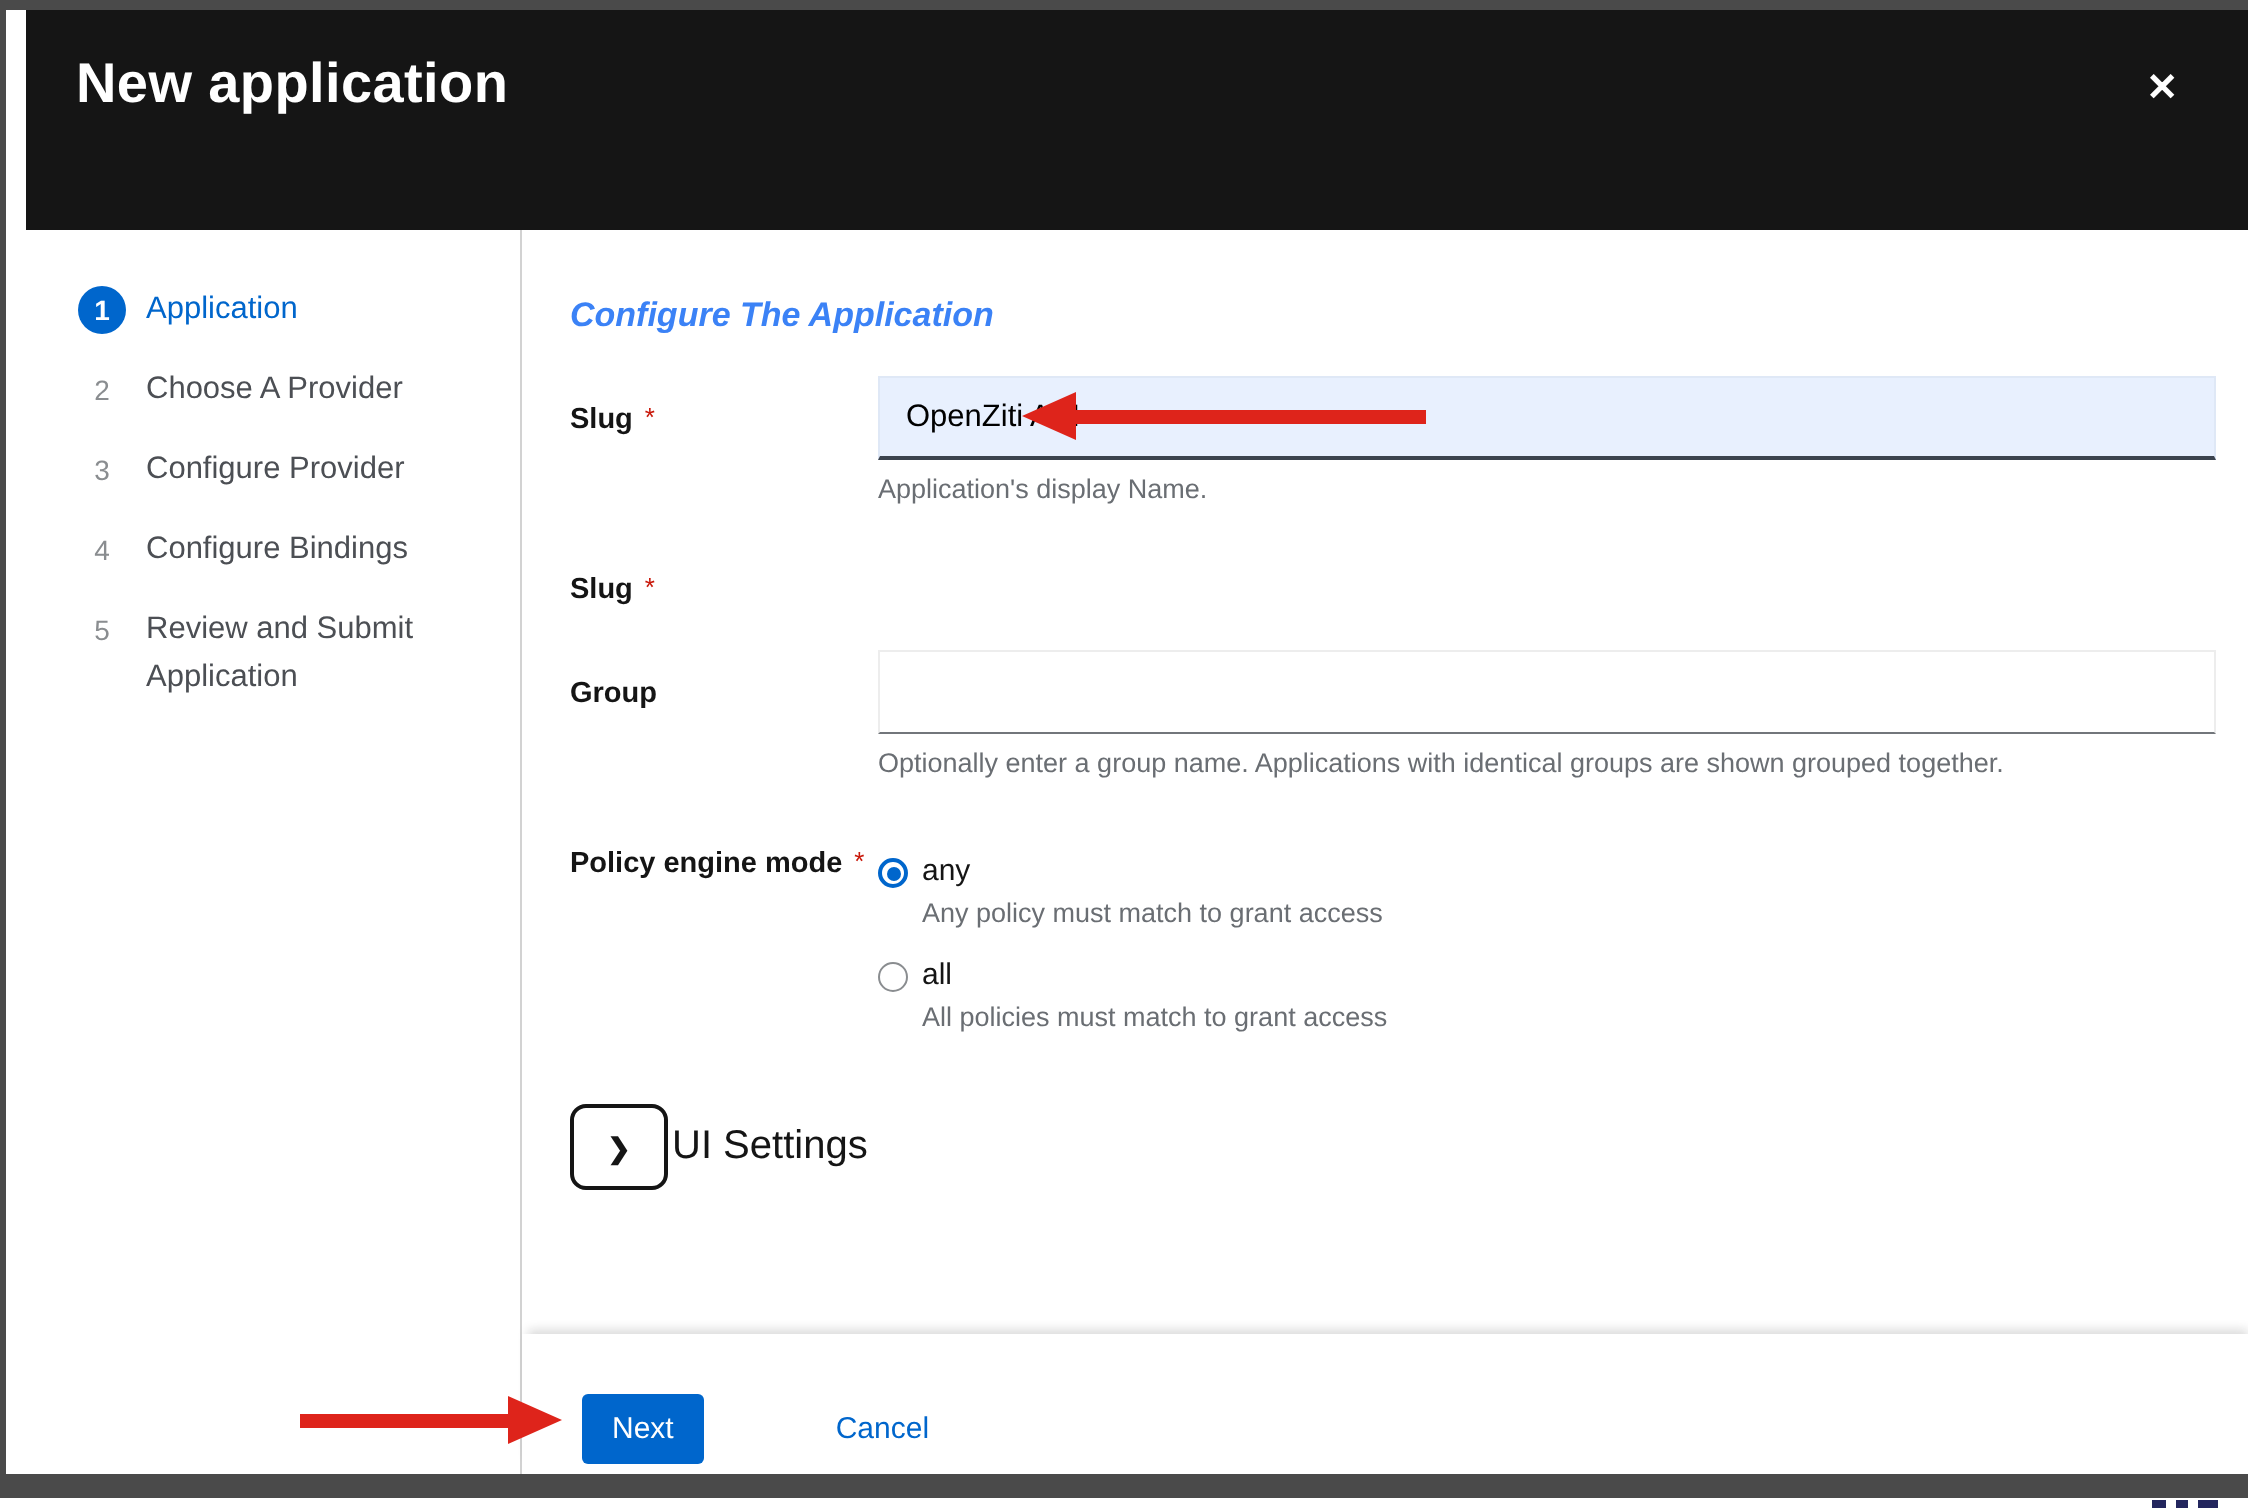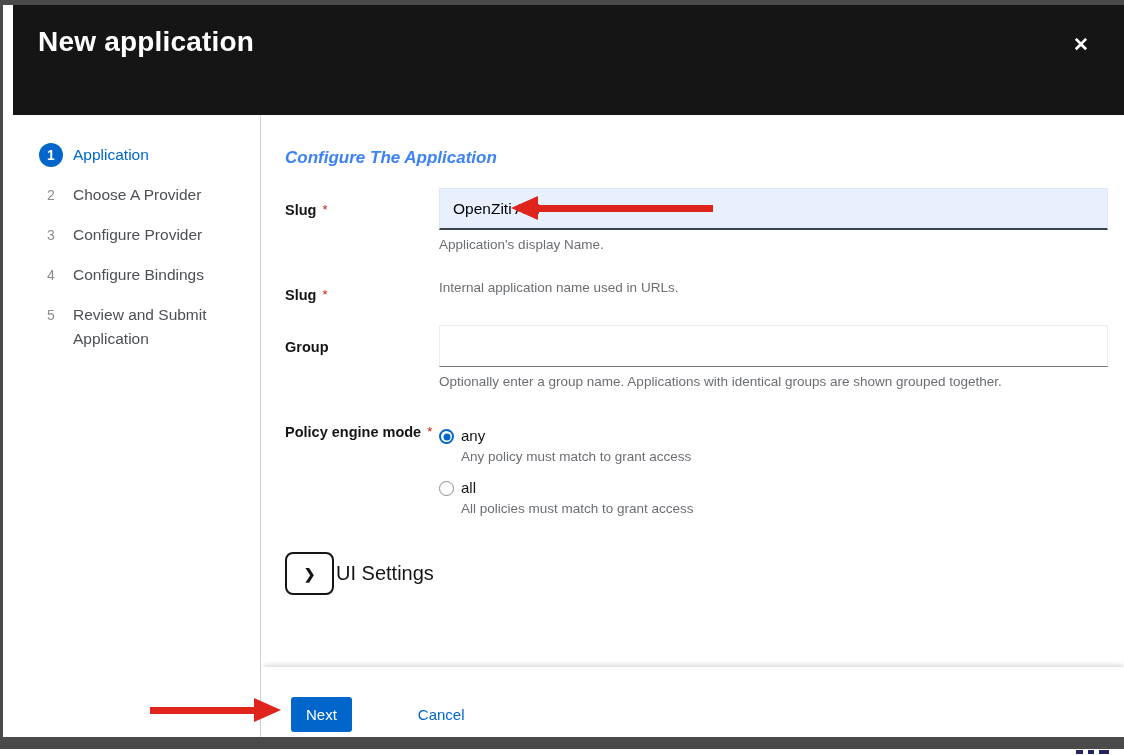--- a/index.html
+++ b/index.html
@@ -234,21 +234,20 @@
             <input type="text" class="text-input autofill" value="OpenZiti API" style="">
             <div class="helper">Application's display Name.</div>
           </div>
         </div>
 
         <div class="form-row">
           <div class="label-col">
             <span class="field-label">Slug</span><span class="req">*</span>
           </div>
           <div class="field-col">
-            <div class="helper">Internal application name used in URLs.</div>
           </div>
         </div>
 
         <div class="form-row">
           <div class="label-col">
             <span class="field-label">Group</span>
           </div>
           <div class="field-col">
             <input type="text" class="text-input" value="" style="">
             <div class="helper">Optionally enter a group name. Applications with identical groups are shown grouped together.</div>

